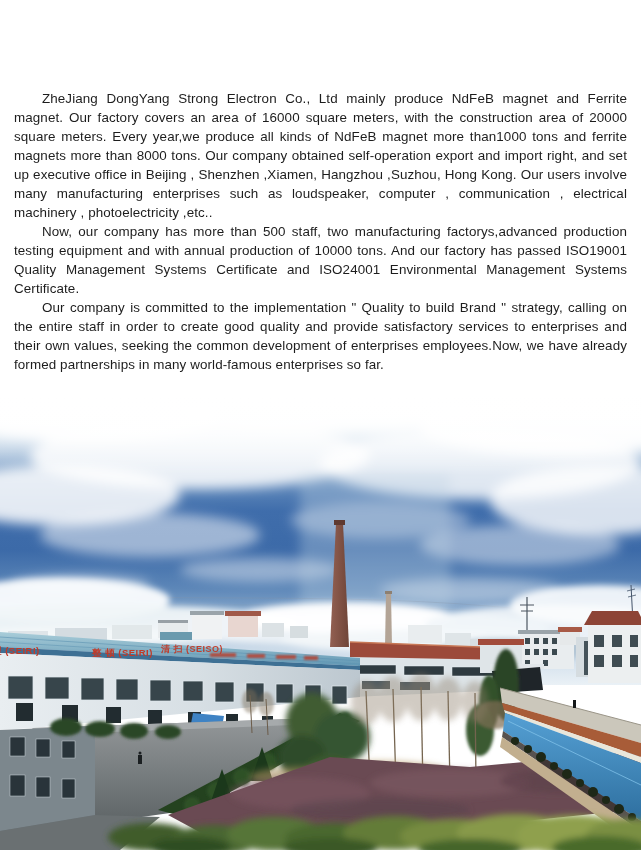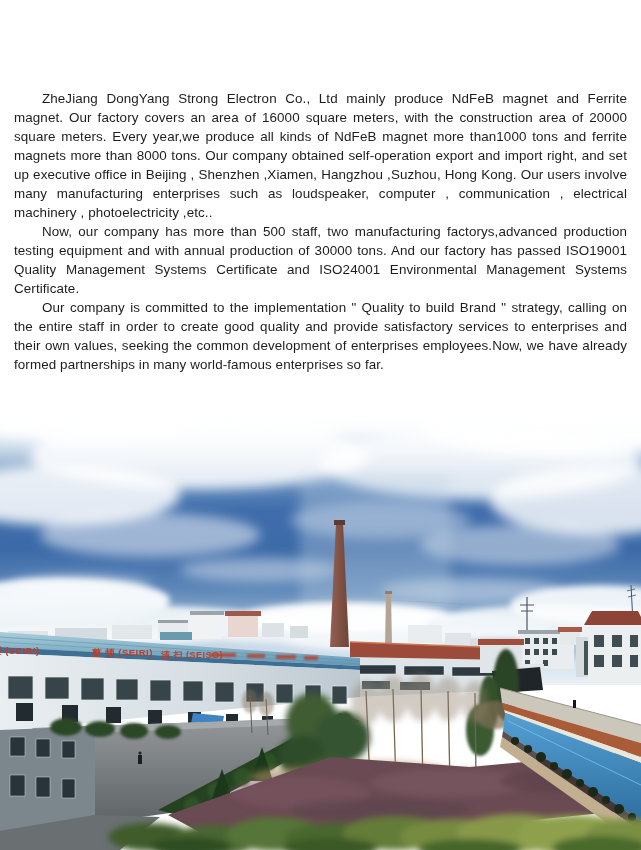--- a/index.html
+++ b/index.html
@@ -19,21 +19,21 @@
         letter-spacing:.5px;white-space:nowrap;filter:blur(.35px);}
   .sign-dash{position:absolute;z-index:2;height:4px;background:#b8402e;filter:blur(1px);opacity:.85;}
 </style>
 </head>
 <body>
 
 <div class="page">
 
   <div class="about">
     <p>ZheJiang DongYang Strong Electron Co., Ltd mainly produce NdFeB magnet and Ferrite magnet. Our factory covers an area of 16000 square meters, with the construction area of 20000 square meters. Every year,we produce all kinds of NdFeB magnet more than1000 tons and ferrite magnets more than 8000 tons. Our company obtained self-operation export and import right, and set up executive office in Beijing , Shenzhen ,Xiamen, Hangzhou ,Suzhou, Hong Kong. Our users involve many manufacturing enterprises such as loudspeaker, computer , communication , electrical machinery , photoelectricity ,etc..</p>
-    <p>Now, our company has more than 500 staff, two manufacturing factorys,advanced production testing equipment and with annual production of 30000 tons. And our factory has passed ISO19001 Quality Management Systems Certificate and ISO24001 Environmental Management Systems Certificate.</p>
+    <p>Now, our company has more than 500 staff, two manufacturing factorys,advanced production testing equipment and with annual production of 10000 tons. And our factory has passed ISO19001 Quality Management Systems Certificate and ISO24001 Environmental Management Systems Certificate.</p>
     <p>Our company is committed to the  implementation " Quality to build Brand " strategy, calling on the entire staff in order to create good quality and provide satisfactory services to enterprises and their own values, seeking the common development of enterprises employees.Now, we have already formed partnerships in many world-famous enterprises so far.</p>
   </div>
 
   <div class="photo">
     <svg width="641" height="465" viewBox="0 0 641 465">
       <defs>
         <linearGradient id="sky" x1="0" y1="0" x2="0" y2="1">
           <stop offset="0" stop-color="#fdfdfd"></stop>
             <stop offset=".08" stop-color="#eef4f9"></stop>
           <stop offset=".17" stop-color="#c4d7e8"></stop>
@@ -378,21 +378,21 @@
         <ellipse cx="630" cy="452" rx="45" ry="18" fill="#7a8f42"></ellipse>
         <ellipse cx="190" cy="462" rx="40" ry="10" fill="#2f4d20"></ellipse>
         <ellipse cx="330" cy="463" rx="48" ry="10" fill="#3a5826"></ellipse>
         <ellipse cx="470" cy="464" rx="52" ry="10" fill="#44652a"></ellipse>
         <ellipse cx="600" cy="463" rx="48" ry="12" fill="#4a6a2c"></ellipse>
       </g>
     </svg>
 
     <span class="sign" style="left:-8px;top:260px;font-size:9.5px;">理 (SEIRI)</span>
     <span class="sign" style="left:92px;top:262px;font-size:9.5px;">整 顿 (SEIRI)</span>
-    <span class="sign" style="left:161px;top:264px;font-size:9px;opacity:.95;">清 扫 (SEISO)</span>
+    <span class="sign" style="left:161px;top:258px;font-size:9px;opacity:.95;">清 扫 (SEISO)</span>
     <span class="sign-dash" style="left:210px;top:268px;width:26px;"></span>
     <span class="sign-dash" style="left:247px;top:269px;width:18px;"></span>
     <span class="sign-dash" style="left:276px;top:270px;width:20px;"></span>
     <span class="sign-dash" style="left:304px;top:271px;width:14px;"></span>
 
     <div class="photo-top-fade"></div>
   </div>
 
 </div>
 

